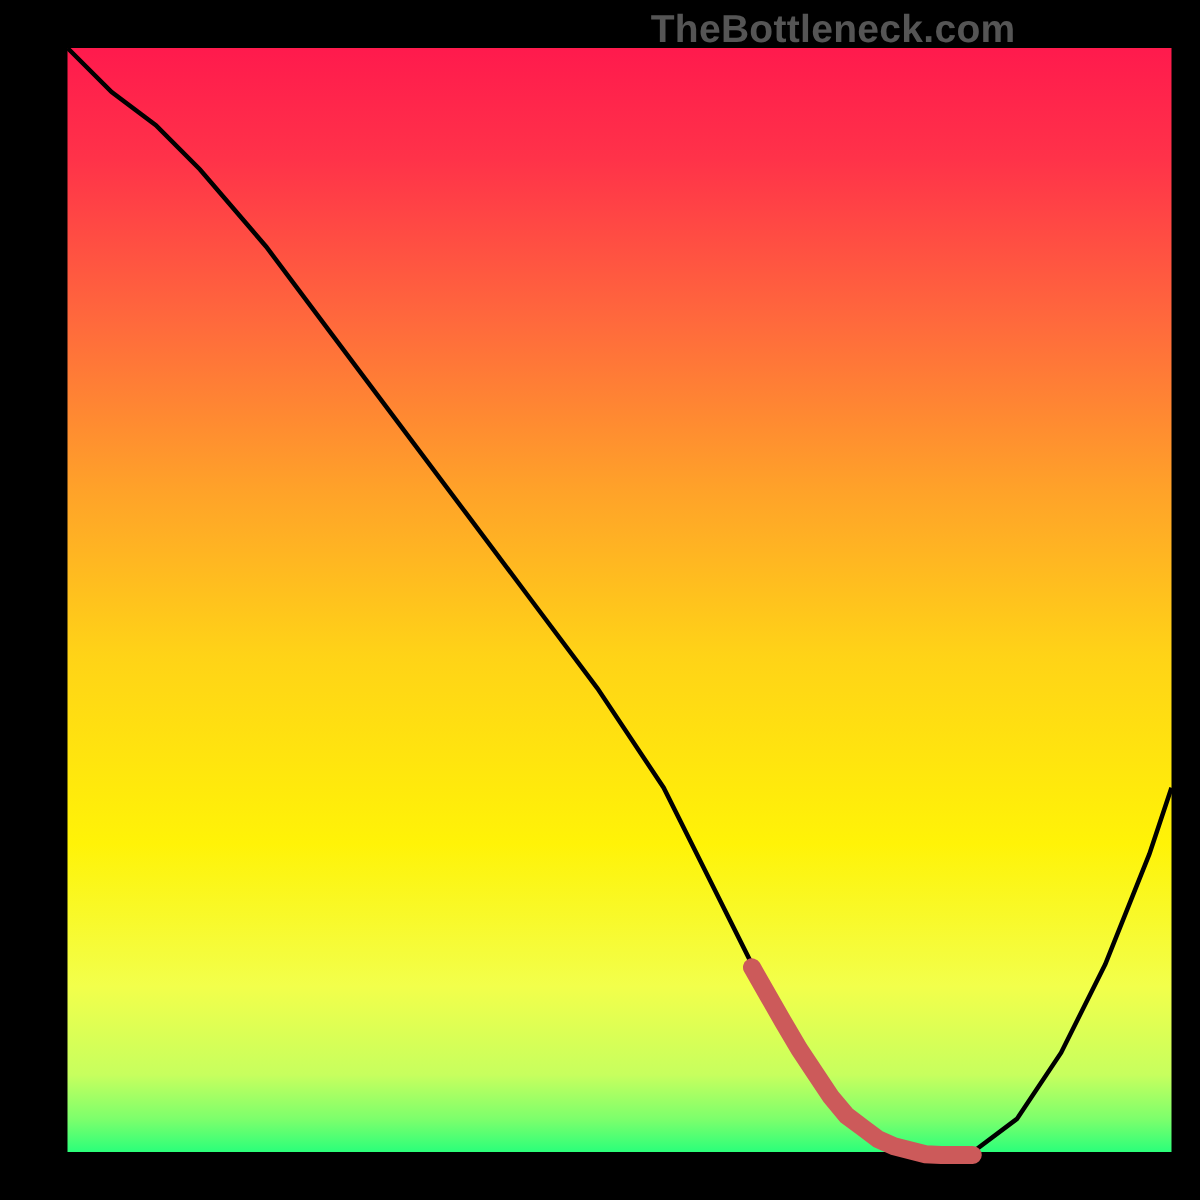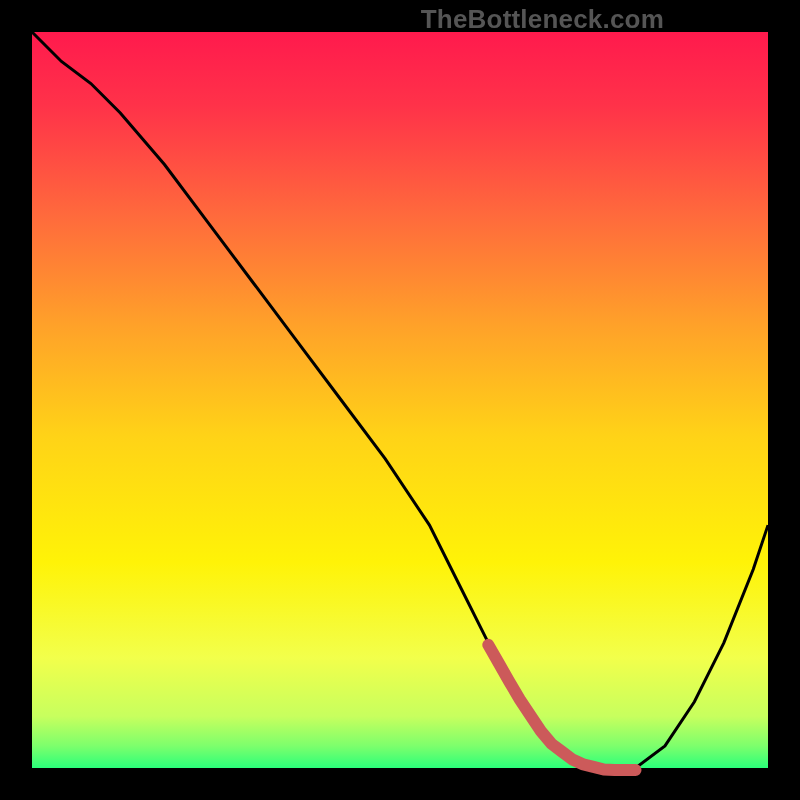--- a/index.html
+++ b/index.html
@@ -8,20 +8,21 @@
     width: 800px;
     height: 800px;
     background: #000;
     overflow: hidden;
     font-family: Arial, Helvetica, sans-serif;
   }
   .stage {
     position: relative;
     width: 676px;
     height: 800px;
+    margin-left: 13px;
   }
   .watermark {
     position: absolute;
     top: 4px;
     right: 12px;
     color: #555;
     font-size: 26px;
     font-weight: 600;
     letter-spacing: 0.2px;
     z-index: 10;

